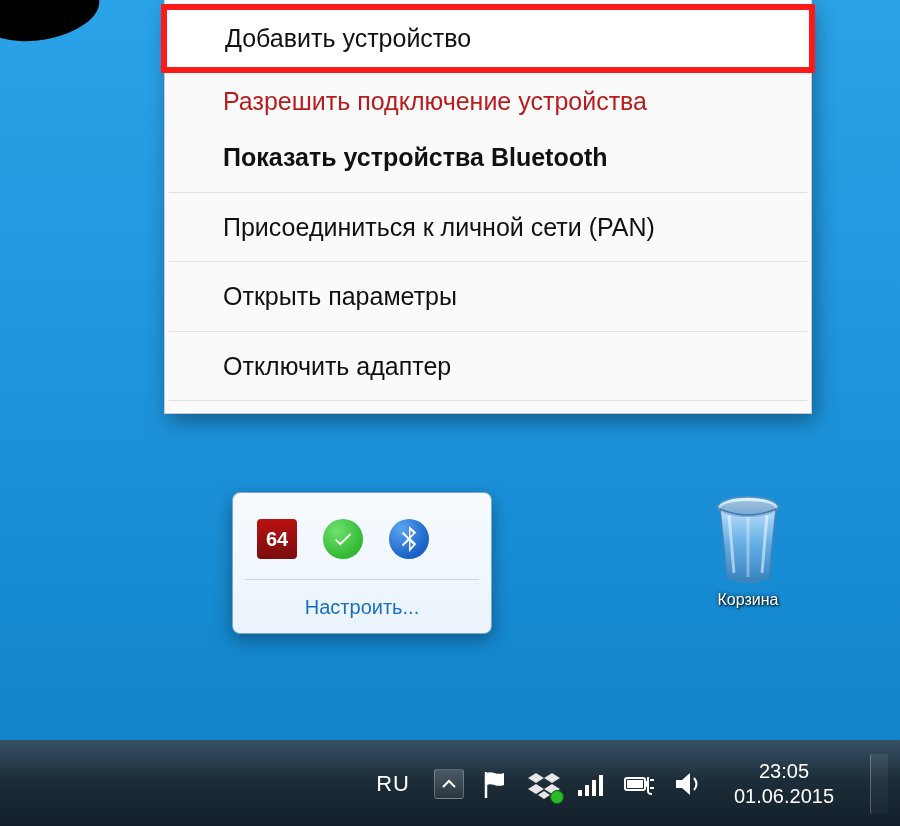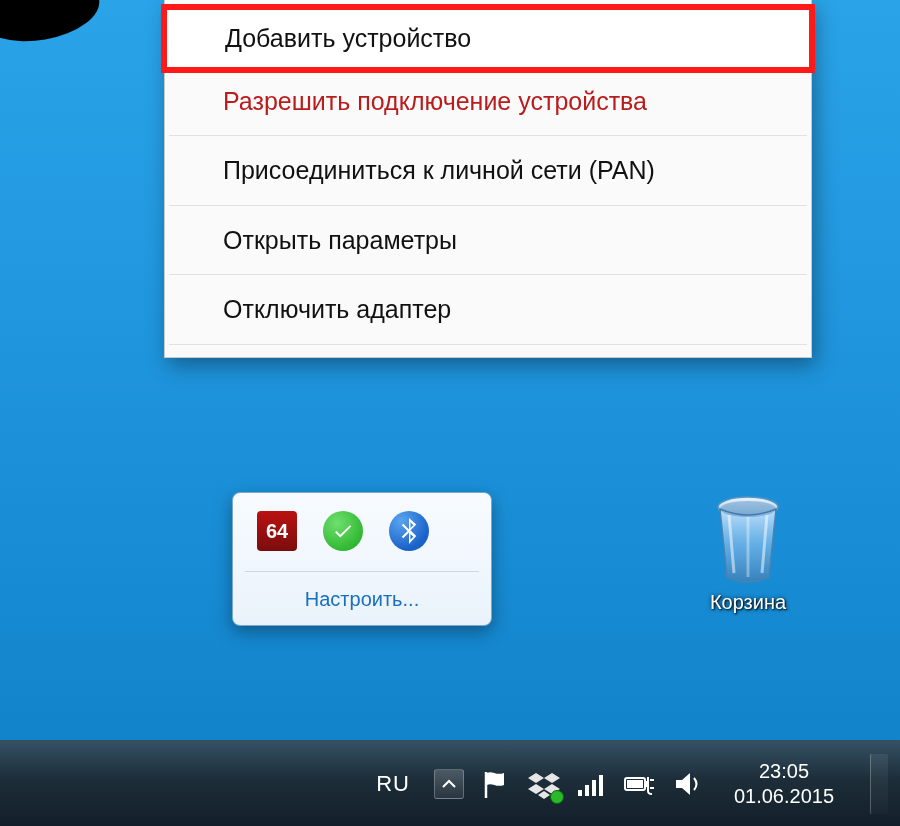--- a/index.html
+++ b/index.html
@@ -59,21 +59,21 @@
   
   .tray-popup {
     position: absolute;
     top: 492px;
     left: 232px;
     width: 260px;
     background: linear-gradient(#f7fbff,#eaf3fb);
     border: 1px solid #7da7c9;
     border-radius: 8px;
     box-shadow: 0 6px 18px rgba(0,0,0,.35);
-    padding: 10px 18px 12px 18px;
+    padding: 18px 18px 12px 18px;
   }
   .tray-icons-row {
     display: flex;
     gap: 26px;
     padding: 8px 6px 20px 6px;
     align-items: center;
   }
   .tray-sep { height: 1px; background: #c8d8e6; margin: 0 -6px 10px -6px; }
   .tray-link {
     color: #1a6fc0;
@@ -111,21 +111,21 @@
     top: 495px; left: 678px;
     width: 140px;
     text-align: center;
     color: #fff;
   }
   .desktop-icon .bin {
     width: 78px; height: 90px; margin: 0 auto 6px auto;
     position: relative;
   }
   .desktop-icon .label {
-    font-size: 20px;
+    font-size: 16px;
     text-shadow: 1px 1px 2px rgba(0,0,0,.9), 0 0 4px rgba(0,0,0,.7);
   }
 
   
   .taskbar {
     position: absolute;
     left: 0; right: 0; bottom: 0;
     height: 86px;
     background: linear-gradient(180deg, rgba(60,70,78,.82) 0%, rgba(30,38,45,.92) 45%, rgba(18,26,33,.95) 100%);
     border-top: 1px solid rgba(255,255,255,.2);
@@ -180,20 +180,23 @@
 
 <div class="desktop">
   <div class="black-shape"></div>
 
   <div class="context-menu">
     <div class="menu-item menu-highlight">
       <span>Добавить устройство</span>
     </div>
     <div class="menu-item disabled">
       <span>Разрешить подключение устройства</span>
+    </div>
+    <div class="menu-item bold">
+      <span>Показать устройства Bluetooth</span>
     </div>
     <div class="menu-sep"></div>
     <div class="menu-item">
       <span>Присоединиться к личной сети (PAN)</span>
     </div>
     <div class="menu-sep"></div>
     <div class="menu-item">
       <span>Открыть параметры</span>
     </div>
     <div class="menu-sep"></div>

